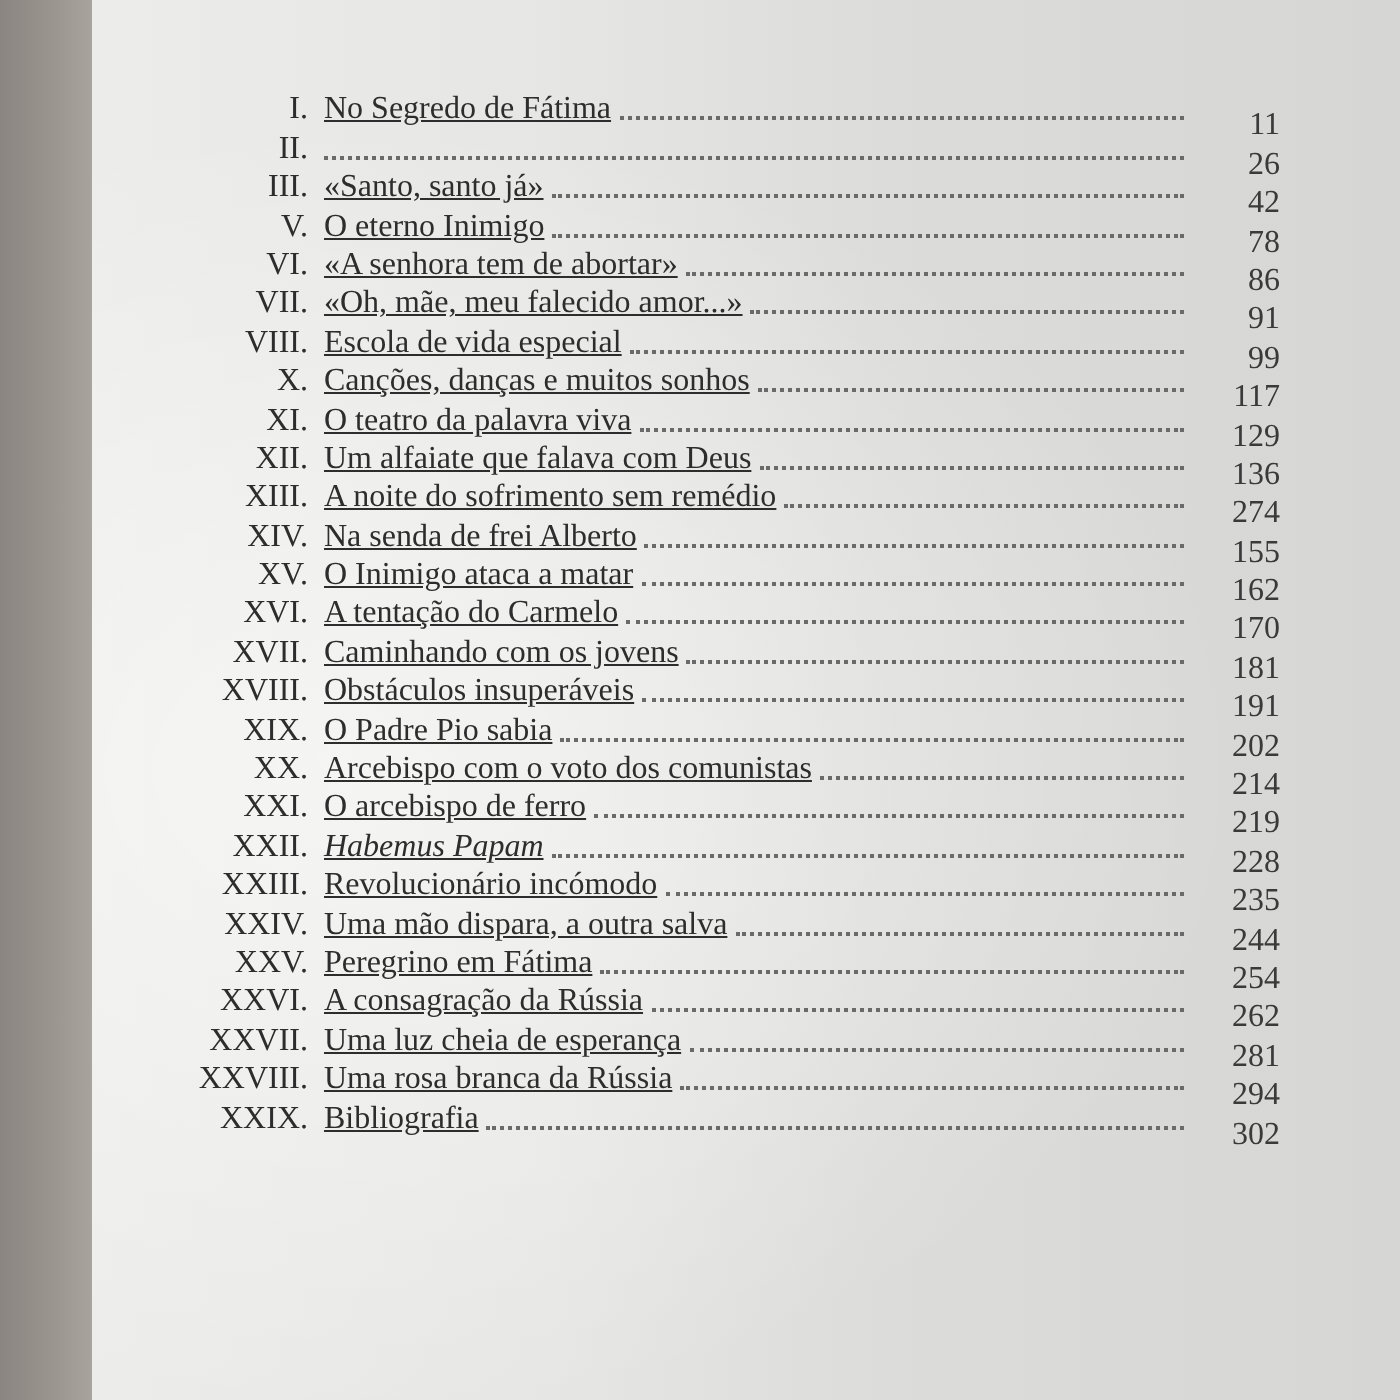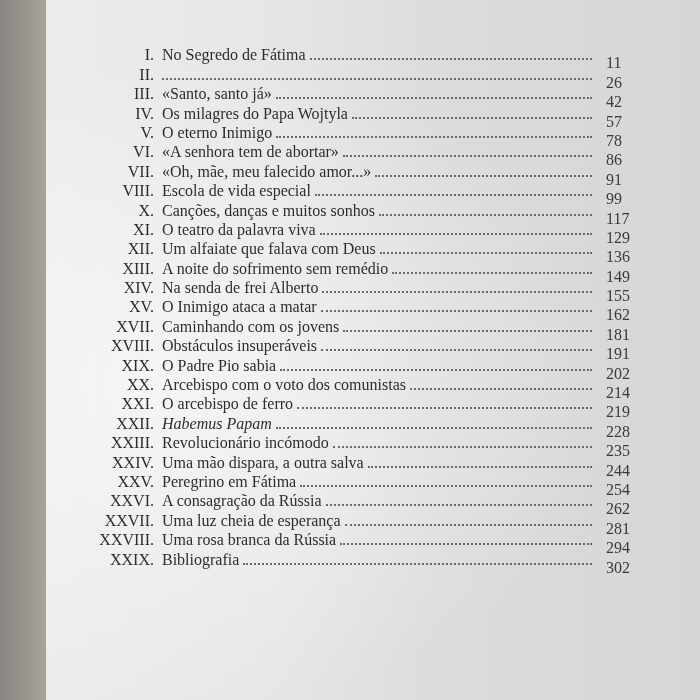--- a/index.html
+++ b/index.html
@@ -49,33 +49,34 @@
       width: 116px;
       text-align: right;
       padding-right: 8px;
       box-sizing: border-box;
       flex: 0 0 auto;
     }
     .title {
       flex: 0 0 auto;
       white-space: nowrap;
       padding-right: 4px;
+      text-decoration: underline;
     }
     .title.italic { font-style: italic; }
     .leader {
       flex: 1 1 auto;
       height: 4px;
       margin-bottom: 3px;
       border-bottom: 2px dotted #6a6a6a;
       margin-right: 14px;
       min-width: 10px;
     }
     .page-num {
       width: 34px;
-      text-align: left;
+      text-align: right;
       flex: 0 0 auto;
       color: #3a3a3a;
       position: relative;
       top: 8px;
     }
   </style>
 </head>
 <body>
 
 <div class="edge-strip"></div>
@@ -93,26 +94,20 @@
       <span class="leader"></span>
       <span class="page-num">26</span>
     </div>
   <div class="toc-row">
       <span class="numeral">III.</span>
       <span class="title">«Santo, santo já»</span>
       <span class="leader"></span>
       <span class="page-num">42</span>
     </div>
   <div class="toc-row">
-      <span class="numeral">IV.</span>
-      <span class="title">Os milagres do Papa Wojtyla</span>
-      <span class="leader"></span>
-      <span class="page-num">57</span>
-    </div>
-  <div class="toc-row">
       <span class="numeral">V.</span>
       <span class="title">O eterno Inimigo</span>
       <span class="leader"></span>
       <span class="page-num">78</span>
     </div>
   <div class="toc-row">
       <span class="numeral">VI.</span>
       <span class="title">«A senhora tem de abortar»</span>
       <span class="leader"></span>
       <span class="page-num">86</span>
@@ -144,33 +139,39 @@
   <div class="toc-row">
       <span class="numeral">XII.</span>
       <span class="title">Um alfaiate que falava com Deus</span>
       <span class="leader"></span>
       <span class="page-num">136</span>
     </div>
   <div class="toc-row">
       <span class="numeral">XIII.</span>
       <span class="title">A noite do sofrimento sem remédio</span>
       <span class="leader"></span>
-      <span class="page-num">149</span>
+      <span class="page-num">274</span>
     </div>
   <div class="toc-row">
       <span class="numeral">XIV.</span>
       <span class="title">Na senda de frei Alberto</span>
       <span class="leader"></span>
       <span class="page-num">155</span>
     </div>
   <div class="toc-row">
       <span class="numeral">XV.</span>
       <span class="title">O Inimigo ataca a matar</span>
       <span class="leader"></span>
       <span class="page-num">162</span>
+    </div>
+  <div class="toc-row">
+      <span class="numeral">XVI.</span>
+      <span class="title">A tentação do Carmelo</span>
+      <span class="leader"></span>
+      <span class="page-num">170</span>
     </div>
   <div class="toc-row">
       <span class="numeral">XVII.</span>
       <span class="title">Caminhando com os jovens</span>
       <span class="leader"></span>
       <span class="page-num">181</span>
     </div>
   <div class="toc-row">
       <span class="numeral">XVIII.</span>
       <span class="title">Obstáculos insuperáveis</span>

